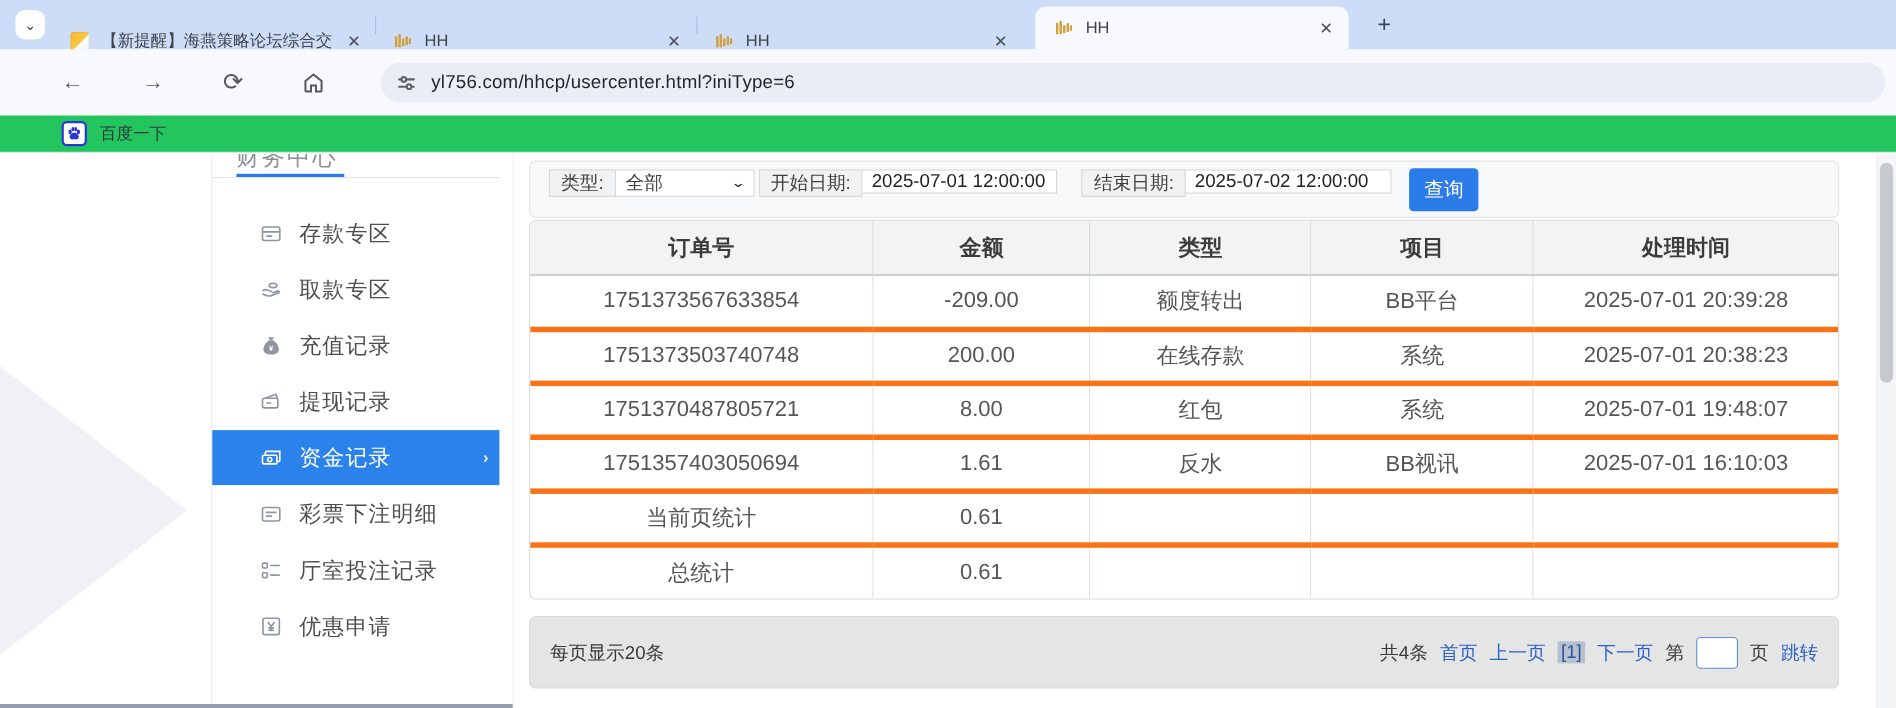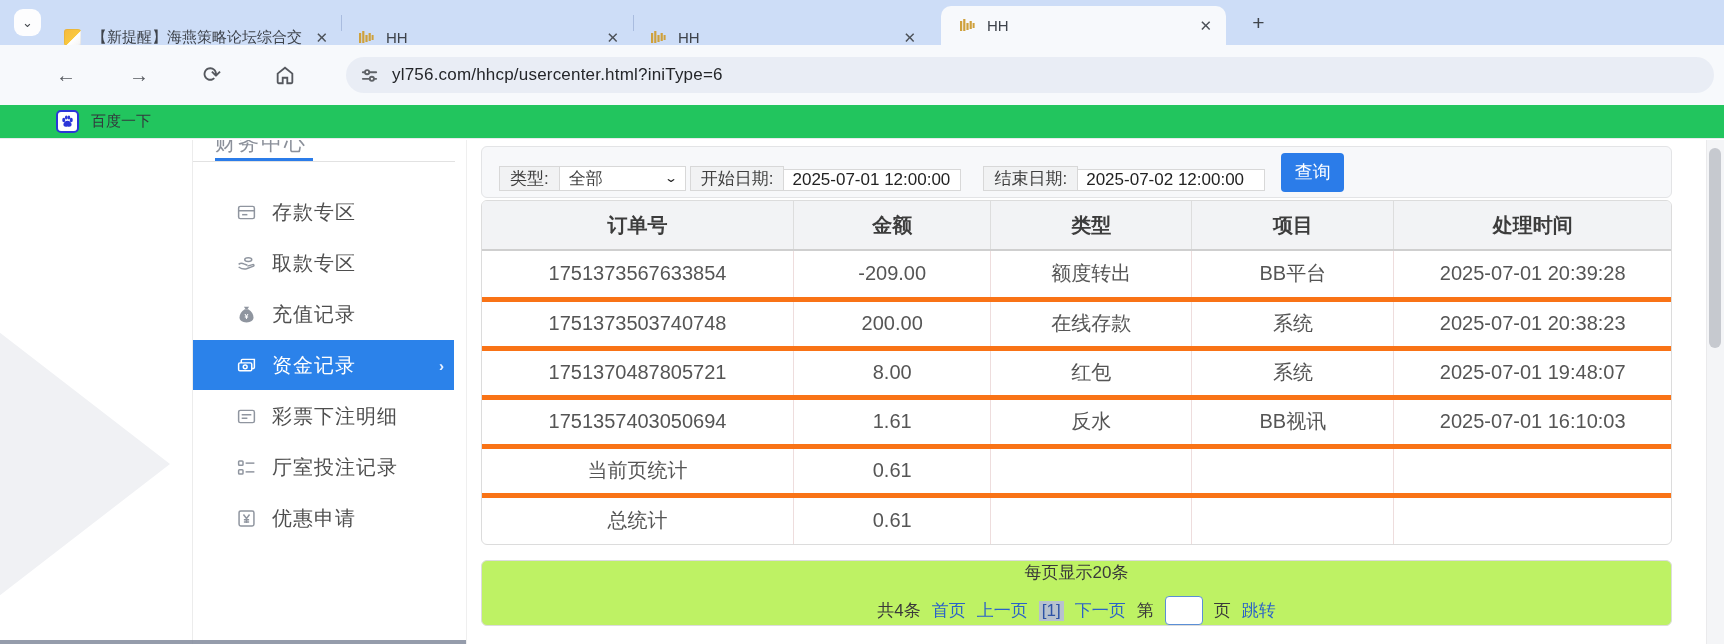--- a/index.html
+++ b/index.html
@@ -83,21 +83,21 @@
   .sb-item.active { background:#2b82ea; color:#fff; }
   .sb-item.active .ic { color:#fff; }
   .sb-item.active .chev { position:absolute; right:10px; top:50%; transform:translateY(-50%);
     font-size:15px; color:#eaf2ff; font-weight:bold; }
   
   .main { position:absolute; left:466px; top:0; width:1236px; height:100%; border-left:1px solid #efefef; padding:6px 0 0 14px; }
   .filter-panel {
     width:1191px; height:52px; background:#f7f8fa; border:1px solid #e3e4e6; border-radius:6px;
     display:flex; align-items:center; padding-left:17px; font-size:17px; color:#3f3f3f;
   }
-  .fgroup { display:flex; align-items:flex-end; height:37px; }
+  .fgroup { display:flex; align-items:flex-start; height:37px; }
   .flabel { display:flex; align-items:center; padding:0 10px; background:#f1f2f3; border:1px solid #d8d8d8; white-space:nowrap; }
   .fselect {
     width:127px; background:#fff; border:1px solid #d8d8d8; margin-left:-1px;
     display:flex; align-items:center; justify-content:space-between; padding:0 9px; cursor:pointer;
   }
   .fselect .car { font-size:12px; color:#222; transform:scaleX(1.4); }
   .fdate {
     background:#fff; border:1px solid #d8d8d8; margin-left:-1px; padding:0 8px;
     font-size:17px; color:#222; font-family:Liberation Sans, sans-serif; outline:none;
   }
@@ -117,22 +117,22 @@
     border-right:1px solid #dddddd; border-bottom:2px solid #cfcfcf;
   }
   table.data th:last-child { border-right:none; }
   table.data td {
     height:49px; color:#555; border-right:1px solid #eedddd; border-top:5px solid #f97316;
   }
   table.data td:last-child { border-right:none; }
   table.data tr:first-child td { border-top:none; }
   
   .footer-panel {
-    margin-top:15px; width:1191px; height:66px; background:#bef264; border:1px solid #dcdcdc; border-radius:6px;
-    display:flex; align-items:center; justify-content:space-between; padding:0 18px; font-size:17px; color:#3a3a3a;flex-direction:column;
+    margin-top:15px; width:1191px; height:66px; background:#e5e5e5; border:1px solid #dcdcdc; border-radius:6px;
+    display:flex; align-items:center; justify-content:space-between; padding:0 18px; font-size:17px; color:#3a3a3a;
   }
   .pager { display:flex; align-items:center; gap:11px; }
   .pg-link { color:#2a62c9; cursor:pointer; }
   .pg-current { background:#b7c1ce; color:#2d53a6; padding:0 3px; }
   .pg-input {
     width:38px; height:29px; border:1px solid #5b8fd6; border-radius:4px; background:#fff; outline:none;
     font-size:16px; text-align:center;
   }
   
   .scroll-track { position:absolute; right:0; top:0; width:18px; height:100%; background:#f4f5f7; border-left:1px solid #eaeaec; }
@@ -280,20 +280,30 @@
           <span class="ic">
             <svg width="21" height="21" viewBox="0 0 24 24" fill="currentColor">
                 <path d="M9 3h6l-2 3h-2z"></path>
                 <path d="M10 6h4c4 2.5 6 6 6 9.5 0 3.5-3 5.5-8 5.5s-8-2-8-5.5C4 12 6 8.5 10 6z"></path>
                 <text x="12" y="17" font-size="8" fill="#fff" text-anchor="middle" font-weight="bold">¥</text>
               </svg>
           </span>
           <span class="lbl">充值记录</span>
         </div>
 
+        <div class="sb-item">
+          <span class="ic">
+            <svg width="21" height="21" viewBox="0 0 24 24" fill="none" stroke="currentColor" stroke-width="1.7">
+                <rect x="3" y="8" width="16" height="10" rx="2"></rect>
+                <path d="M6 8l11-4 1.5 4"></path>
+                <line x1="7" y1="13" x2="12" y2="13"></line>
+              </svg>
+          </span>
+          <span class="lbl">提现记录</span>
+        </div>
 
         <div class="sb-item active">
           <span class="ic">
             <svg width="21" height="21" viewBox="0 0 24 24" fill="none" stroke="currentColor" stroke-width="1.7">
                 <rect x="3" y="9" width="15" height="9" rx="1.5"></rect>
                 <path d="M6 9V6.5A1.5 1.5 0 0 1 7.5 5H21a0 0 0 0 1 0 0v9a1.5 1.5 0 0 1-1.5 1.5H18"></path>
                 <circle cx="10.5" cy="13.5" r="2.2"></circle>
               </svg>
           </span>
           <span class="lbl">资金记录</span>

